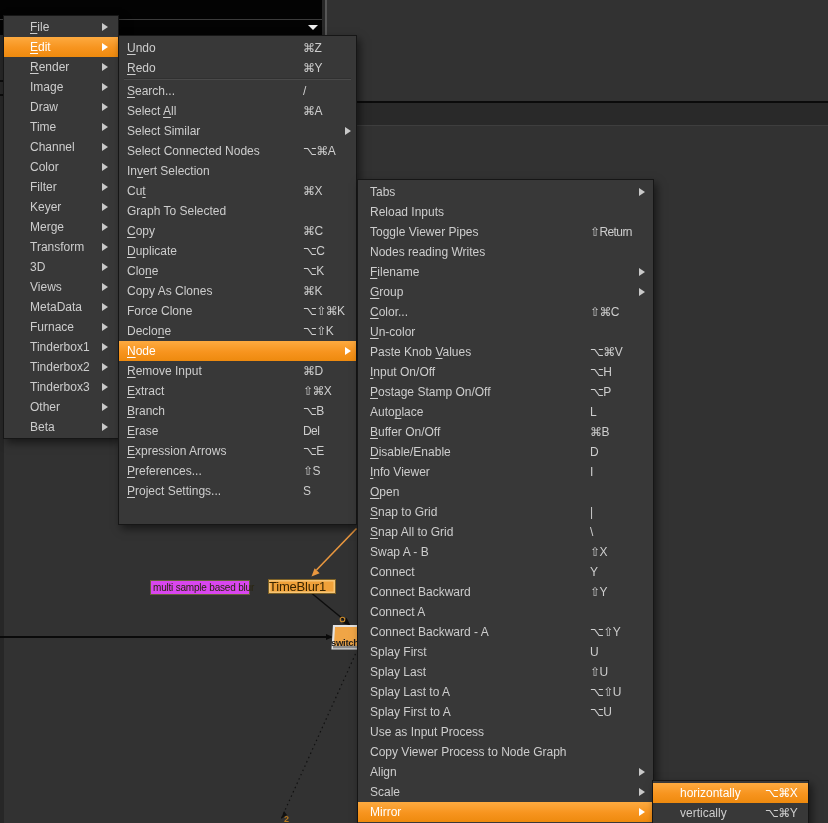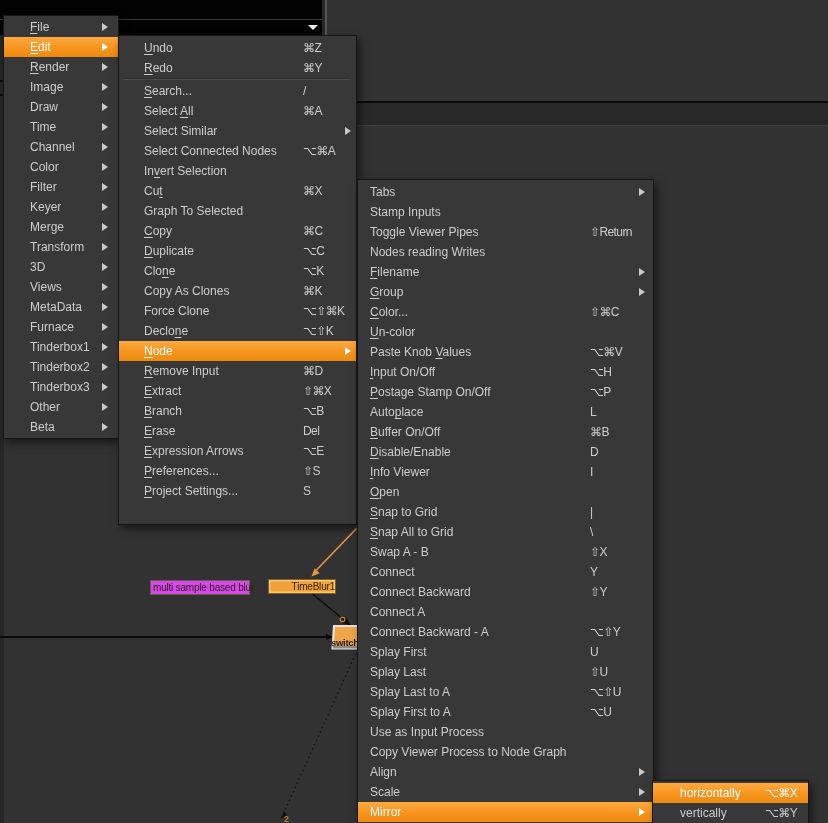--- a/index.html
+++ b/index.html
@@ -12,35 +12,35 @@
 #lt2{left:0;top:94px;width:4px;height:2px;background:#0c0c0c}
 #titlebar{left:0;top:0;width:322px;height:35px;background:#030303}
 #tbinner{left:0;top:19px;width:322px;height:1px;background:#3b3b3b}
 #tbgap{left:322px;top:0;width:3px;height:35px;background:#272727}
 #tbline{left:325px;top:0;width:2px;height:35px;background:#565656}
 #tbtri{left:308px;top:24.5px;width:0;height:0;border-left:5.5px solid transparent;border-right:5.5px solid transparent;border-top:5.5px solid #ededed}
 #hline{left:0;top:636px;width:327px;height:2px;background:#0a0a0a}
 #htri{left:326px;top:633.5px;width:0;height:0;border-left:7px solid #0a0a0a;border-top:3.5px solid transparent;border-bottom:3.5px solid transparent}
 
 #sticky{left:150px;top:580px;width:96px;height:13px;background:#d946ef;border:1px solid #66603a;color:#2a250e;font-size:10px;line-height:13px;white-space:nowrap;padding-left:2px;letter-spacing:-0.2px;z-index:2}
-#timeblur{left:268px;top:579px;width:66px;height:13px;background:#f0a139;border:1px solid #7d6126;box-shadow:inset 0 0 0 1.5px #f6c475;color:#3a2500;font-size:10px;line-height:13px;text-align:right;font-weight:normal;letter-spacing:-0.2px;z-index:2}
+#timeblur{left:268px;top:579px;width:66px;height:13px;background:#f0a139;border:1px solid #7d6126;box-shadow:inset 0 0 0 1.5px #f6c475;color:#3a2500;font-size:13px;line-height:13px;text-align:left;font-weight:normal;letter-spacing:-0.2px;z-index:2}
 
 .menu{position:absolute;background:#383838;border:1px solid #161616;box-shadow:3px 4px 8px rgba(0,0,0,.5);color:#cdcdcd;font-weight:normal;font-size:12px;z-index:5}
 .mi{height:20px;line-height:20px;position:relative;white-space:nowrap}
 .sc{position:absolute;top:0;letter-spacing:-0.6px}
 .arr{position:absolute;top:50%;margin-top:-4.5px;width:0;height:0;border-left:6px solid #c9c9c9;border-top:4.5px solid transparent;border-bottom:4.5px solid transparent}
 .hl{background:linear-gradient(#fdaa40,#f7941e 55%,#ee8a0e);color:#fff}
 .hl .arr{border-left-color:#fff}
 u{text-underline-offset:2px;text-decoration-thickness:1px}
 .sep{height:3px;margin:0 5px;background:linear-gradient(#303030 1px,#4a4a4a 1px,#4a4a4a 2px,#383838 2px)}
 #menu1{left:3px;top:15px;width:114px;height:421px;padding-top:1px}
 #menu1 .mi{padding-left:26px}
 #menu1 .arr{right:10px}
 #menu2{left:118px;top:35px;width:237px;height:486px;padding-top:2px}
-#menu2 .mi{padding-left:25px}
+#menu2 .mi{padding-left:8px}
 #menu2 .sc{left:184px}
 #menu2 .arr{right:5px}
 #menu3{left:357px;top:179px;width:295px;height:644px;padding-top:2px}
 #menu3 .mi{padding-left:12px}
 #menu3 .sc{left:232px}
 #menu3 .arr{right:8px}
 #menu4{left:652px;top:780px;width:155px;height:43px;padding-top:2px}
 #menu4 .mi{padding-left:27px}
 #menu4 .sc{left:112px}
 </style></head>
@@ -115,21 +115,21 @@
 <div class="mi"><u>R</u>emove Input<span class="sc">⌘D</span></div>
 <div class="mi"><u>E</u>xtract<span class="sc">⇧⌘X</span></div>
 <div class="mi"><u>B</u>ranch<span class="sc">⌥B</span></div>
 <div class="mi"><u>E</u>rase<span class="sc">Del</span></div>
 <div class="mi"><u>E</u>xpression Arrows<span class="sc">⌥E</span></div>
 <div class="mi"><u>P</u>references...<span class="sc">⇧S</span></div>
 <div class="mi"><u>P</u>roject Settings...<span class="sc">S</span></div>
 </div>
 <div class="menu" id="menu3">
 <div class="mi">Tabs<span class="arr"></span></div>
-<div class="mi">Stamp Inputs</div>
+<div class="mi">Reload Inputs</div>
 <div class="mi">Toggle Viewer Pipes<span class="sc">⇧Return</span></div>
 <div class="mi">Nodes reading Writes</div>
 <div class="mi"><u>F</u>ilename<span class="arr"></span></div>
 <div class="mi"><u>G</u>roup<span class="arr"></span></div>
 <div class="mi"><u>C</u>olor...<span class="sc">⇧⌘C</span></div>
 <div class="mi"><u>U</u>n-color</div>
 <div class="mi">Paste Knob <u>V</u>alues<span class="sc">⌥⌘V</span></div>
 <div class="mi"><u>I</u>nput On/Off<span class="sc">⌥H</span></div>
 <div class="mi"><u>P</u>ostage Stamp On/Off<span class="sc">⌥P</span></div>
 <div class="mi">Auto<u>p</u>lace<span class="sc">L</span></div>

